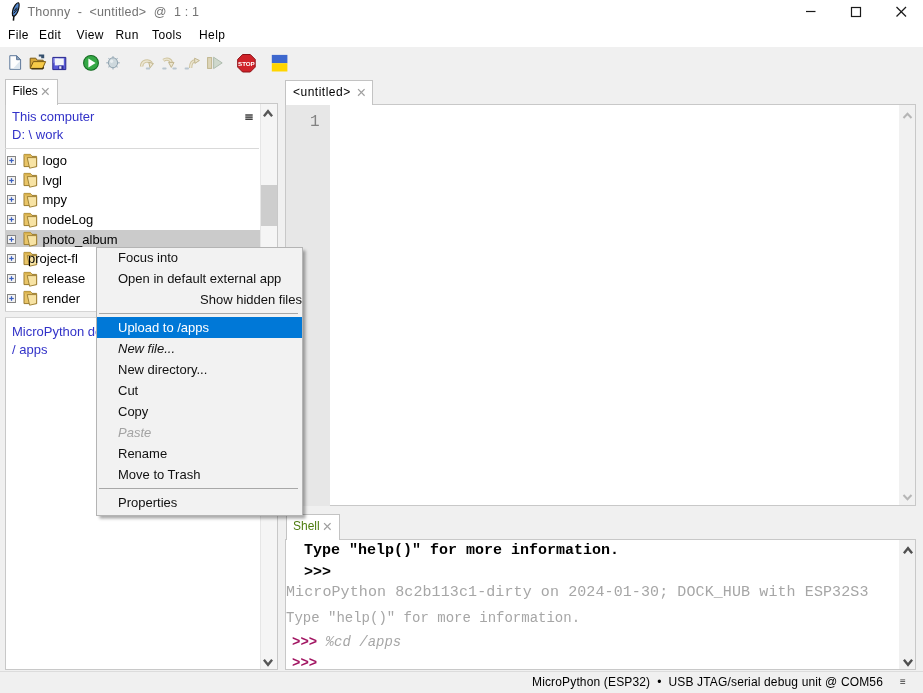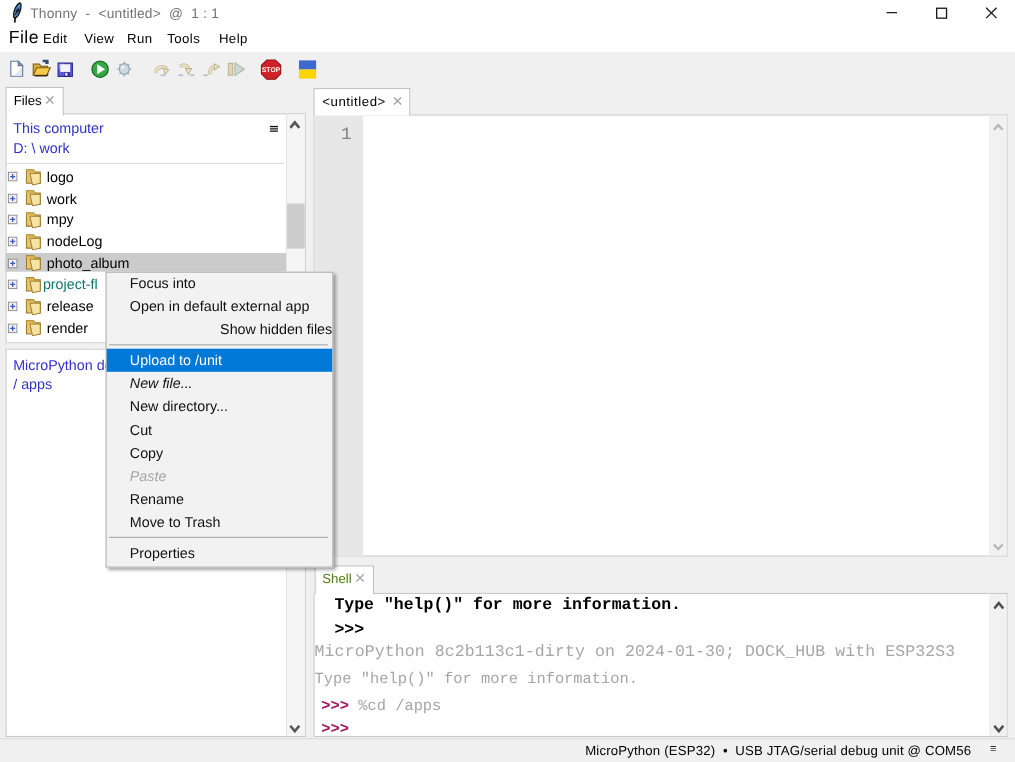--- a/index.html
+++ b/index.html
@@ -18,21 +18,21 @@
   <path d="M4.9 14.6 L4.4 19.6" stroke="#111" stroke-width="1.5"></path>
 </svg>
 <div class="abs" style="left:27.5px;top:4px;height:16px;line-height:16px;font-size:12.5px;letter-spacing:0.2px;color:#737373;">Thonny&nbsp; -&nbsp; &lt;untitled&gt;&nbsp; @&nbsp; 1 : 1</div>
 <svg class="abs" style="left:800px;top:0px;" width="112" height="24" viewBox="0 0 112 24">
   <line x1="6" y1="11.5" x2="15.5" y2="11.5" stroke="#1a1a1a" stroke-width="1.2"></line>
   <rect x="51.5" y="7.5" width="9" height="9" fill="none" stroke="#1a1a1a" stroke-width="1.2"></rect>
   <line x1="96.5" y1="7" x2="106" y2="16.5" stroke="#1a1a1a" stroke-width="1.2"></line>
   <line x1="106" y1="7" x2="96.5" y2="16.5" stroke="#1a1a1a" stroke-width="1.2"></line>
 </svg>
 
-<div class="abs" style="top:26.5px;height:16px;line-height:16px;font-size:16px;letter-spacing:0.4px;color:#000;left:8px;">File</div>
+<div class="abs" style="top:26.5px;height:16px;line-height:16px;font-size:12px;letter-spacing:0.4px;color:#000;left:8px;">File</div>
 <div class="abs" style="top:26.5px;height:16px;line-height:16px;font-size:12px;letter-spacing:0.4px;color:#000;left:39px;">Edit</div>
 <div class="abs" style="top:26.5px;height:16px;line-height:16px;font-size:12px;letter-spacing:0.4px;color:#000;left:76.5px;">View</div>
 <div class="abs" style="top:26.5px;height:16px;line-height:16px;font-size:12px;letter-spacing:0.4px;color:#000;left:115.5px;">Run</div>
 <div class="abs" style="top:26.5px;height:16px;line-height:16px;font-size:12px;letter-spacing:0.4px;color:#000;left:152px;">Tools</div>
 <div class="abs" style="top:26.5px;height:16px;line-height:16px;font-size:12px;letter-spacing:0.4px;color:#000;left:199px;text-align:right;">Help</div>
 
 <svg class="abs" style="left:0;top:46.5px;" width="300" height="32" viewBox="0 0 300 32">
 
   <path d="M9.8 8.7 L16.6 8.7 L20.6 12.7 L20.6 22.3 L9.8 22.3 Z" fill="#fdfdfd" stroke="#5d789a" stroke-width="1"></path>
   <path d="M16.6 8.7 L16.6 12.7 L20.6 12.7 Z" fill="#8fa3b8" stroke="#5d789a" stroke-width="1"></path>
@@ -123,21 +123,21 @@
 <svg class="abs" style="left:7px;top:175.5px;" width="9" height="9" viewBox="0 0 9 9">
   <rect x="0.5" y="0.5" width="8" height="8" fill="#f2f2f2" stroke="#848484" stroke-width="1"></rect>
   <line x1="2.2" y1="4.5" x2="6.8" y2="4.5" stroke="#3a5fbf" stroke-width="1.2"></line>
   <line x1="4.5" y1="2.2" x2="4.5" y2="6.8" stroke="#3a5fbf" stroke-width="1.2"></line>
 </svg>
 <svg class="abs" style="left:23px;top:172.2px;" width="15" height="16" viewBox="0 0 15 16">
   <path d="M1.0 1.4 L7.4 1.4 L9.0 3.4 L13.6 3.4 L13.6 13.6 L1.0 13.6 Z" fill="#e9c568" stroke="#9a7b2e" stroke-width="1"></path>
   <path d="M4.2 4.6 L13.6 4.6 L13.6 13.6 L6.6 15.2 Z" fill="#f7e3a4" stroke="#9a7b2e" stroke-width="0.9"></path>
   <path d="M1.0 1.4 L7.4 1.4 L9.0 3.4 L1.0 3.4 Z" fill="#d8b14e"></path>
 </svg>
-<div class="abs" style="left:42.5px;top:172.5px;height:15px;line-height:15px;font-size:13px;color:#000;">work</div>
+<div class="abs" style="left:42.5px;top:172.5px;height:15px;line-height:15px;font-size:13px;color:#000;">lvgl</div>
 <svg class="abs" style="left:7px;top:195.2px;" width="9" height="9" viewBox="0 0 9 9">
   <rect x="0.5" y="0.5" width="8" height="8" fill="#f2f2f2" stroke="#848484" stroke-width="1"></rect>
   <line x1="2.2" y1="4.5" x2="6.8" y2="4.5" stroke="#3a5fbf" stroke-width="1.2"></line>
   <line x1="4.5" y1="2.2" x2="4.5" y2="6.8" stroke="#3a5fbf" stroke-width="1.2"></line>
 </svg>
 <svg class="abs" style="left:23px;top:191.9px;" width="15" height="16" viewBox="0 0 15 16">
   <path d="M1.0 1.4 L7.4 1.4 L9.0 3.4 L13.6 3.4 L13.6 13.6 L1.0 13.6 Z" fill="#e9c568" stroke="#9a7b2e" stroke-width="1"></path>
   <path d="M4.2 4.6 L13.6 4.6 L13.6 13.6 L6.6 15.2 Z" fill="#f7e3a4" stroke="#9a7b2e" stroke-width="0.9"></path>
   <path d="M1.0 1.4 L7.4 1.4 L9.0 3.4 L1.0 3.4 Z" fill="#d8b14e"></path>
 </svg>
@@ -167,21 +167,21 @@
 <svg class="abs" style="left:7px;top:254.3px;" width="9" height="9" viewBox="0 0 9 9">
   <rect x="0.5" y="0.5" width="8" height="8" fill="#f2f2f2" stroke="#848484" stroke-width="1"></rect>
   <line x1="2.2" y1="4.5" x2="6.8" y2="4.5" stroke="#3a5fbf" stroke-width="1.2"></line>
   <line x1="4.5" y1="2.2" x2="4.5" y2="6.8" stroke="#3a5fbf" stroke-width="1.2"></line>
 </svg>
 <svg class="abs" style="left:23px;top:251px;" width="15" height="16" viewBox="0 0 15 16">
   <path d="M1.0 1.4 L7.4 1.4 L9.0 3.4 L13.6 3.4 L13.6 13.6 L1.0 13.6 Z" fill="#e9c568" stroke="#9a7b2e" stroke-width="1"></path>
   <path d="M4.2 4.6 L13.6 4.6 L13.6 13.6 L6.6 15.2 Z" fill="#f7e3a4" stroke="#9a7b2e" stroke-width="0.9"></path>
   <path d="M1.0 1.4 L7.4 1.4 L9.0 3.4 L1.0 3.4 Z" fill="#d8b14e"></path>
 </svg>
-<div class="abs" style="left:39px;top:251.3px;height:15px;line-height:15px;font-size:13px;color:#0f766e;">project-fl</div>
+<div class="abs" style="left:28px;top:251.3px;height:15px;line-height:15px;font-size:13px;color:#000000;">project-fl</div>
 <svg class="abs" style="left:7px;top:274px;" width="9" height="9" viewBox="0 0 9 9">
   <rect x="0.5" y="0.5" width="8" height="8" fill="#f2f2f2" stroke="#848484" stroke-width="1"></rect>
   <line x1="2.2" y1="4.5" x2="6.8" y2="4.5" stroke="#3a5fbf" stroke-width="1.2"></line>
   <line x1="4.5" y1="2.2" x2="4.5" y2="6.8" stroke="#3a5fbf" stroke-width="1.2"></line>
 </svg>
 <svg class="abs" style="left:23px;top:270.7px;" width="15" height="16" viewBox="0 0 15 16">
   <path d="M1.0 1.4 L7.4 1.4 L9.0 3.4 L13.6 3.4 L13.6 13.6 L1.0 13.6 Z" fill="#e9c568" stroke="#9a7b2e" stroke-width="1"></path>
   <path d="M4.2 4.6 L13.6 4.6 L13.6 13.6 L6.6 15.2 Z" fill="#f7e3a4" stroke="#9a7b2e" stroke-width="0.9"></path>
   <path d="M1.0 1.4 L7.4 1.4 L9.0 3.4 L1.0 3.4 Z" fill="#d8b14e"></path>
 </svg>
@@ -227,41 +227,41 @@
   </svg>
 
 <div class="abs" style="left:285px;top:538.5px;width:631px;height:131.5px;background:#ffffff;border:1px solid #c8c8c8;"></div>
 <div class="abs" style="left:286px;top:514px;width:53.5px;height:25.5px;background:#fff;border:1px solid #c3c3c3;border-bottom:none;"></div>
 <div class="abs" style="left:293px;top:518px;height:16px;line-height:16px;font-size:12px;color:#4d7c0f;">Shell</div>
 <div class="abs" style="left:322.5px;top:518.5px;height:14px;line-height:14px;font-size:16.5px;color:#9f9f9f;">×</div>
 <div class="abs mono" style="left:304px;top:543px;height:15px;line-height:15px;font-size:15px;font-weight:bold;color:#000;">Type "help()" for more information.</div>
 <div class="abs mono" style="left:304px;top:564.5px;height:15px;line-height:15px;font-size:15px;font-weight:bold;color:#000;">&gt;&gt;&gt;</div>
 <div class="abs mono" style="left:286px;top:584.5px;height:15px;line-height:15px;font-size:15px;color:#a6a6a6;letter-spacing:0.1px;">MicroPython 8c2b113c1-dirty on 2024-01-30; DOCK_HUB with ESP32S3</div>
 <div class="abs mono" style="left:286px;top:610.5px;height:14px;line-height:14px;font-size:14px;color:#a6a6a6;">Type "help()" for more information.</div>
-<div class="abs mono" style="left:292px;top:635px;height:14px;line-height:14px;font-size:14px;"><span style="font-weight:bold;color:#a21562;">&gt;&gt;&gt;</span><span style="color:#a6a6a6;"> %cd /apps</span></div>
+<div class="abs mono" style="left:292px;top:635px;height:14px;line-height:14px;font-size:14px;"><span style="font-weight:bold;color:#a21562;">&gt;&gt;&gt;</span><span style="color:#a6a6a6;font-style:italic;"> %cd /apps</span></div>
 <div class="abs mono" style="left:292px;top:655.5px;height:14px;line-height:14px;font-size:14px;font-weight:bold;color:#a21562;">&gt;&gt;&gt;</div>
 <div class="abs" style="left:899px;top:539.5px;width:16px;height:129.5px;background:#f1f1f1;"></div>
 <svg class="abs" style="left:903px;top:545.5px;" width="10" height="9" viewBox="0 0 10 9">
     <path d="M0.9 7.2 L5 2.2 L9.1 7.2" fill="none" stroke="#4f4f4f" stroke-width="2.4"></path>
   </svg>
 <svg class="abs" style="left:903px;top:657.5px;" width="10" height="9" viewBox="0 0 10 9">
     <path d="M0.9 1.8 L5 6.8 L9.1 1.8" fill="none" stroke="#4f4f4f" stroke-width="2.4"></path>
   </svg>
 
 <div class="abs" style="left:0;top:670.5px;width:923px;height:22.5px;background:#f0f0f0;border-top:1px solid #dcdcdc;"></div>
 <div class="abs" style="right:40px;top:675px;height:14px;line-height:14px;font-size:12px;letter-spacing:0.15px;color:#000;">MicroPython (ESP32) &nbsp;•&nbsp; USB JTAG/serial debug unit @ COM56</div>
 <div class="abs" style="left:900px;top:676px;height:12px;line-height:12px;font-size:10px;color:#333;">≡</div>
 
 <div class="abs" style="left:96px;top:246.5px;width:207px;height:269.5px;background:#f2f2f2;border:1px solid #b4b4b4;box-shadow:2.5px 2.5px 3px rgba(0,0,0,0.35);z-index:50;"></div>
 <div class="abs" style="left:96px;top:246.5px;width:207px;z-index:51;">
     <div style="position:absolute;left:1px;top:0px;width:205px;height:21px;line-height:21px;font-size:13px;color:#111111;padding-left:21px;">Focus into</div>
     <div style="position:absolute;left:1px;top:21px;width:205px;height:21px;line-height:21px;font-size:13px;color:#111111;padding-left:21px;">Open in default external app</div>
     <div style="position:absolute;left:1px;top:42px;width:205px;height:21px;line-height:21px;font-size:13px;color:#111111;padding-left:21px;text-align:right;">Show hidden files</div>
     <div style="position:absolute;left:3px;top:66px;width:199px;height:1px;background:#a8a8a8;"></div>
-    <div style="position:absolute;left:1px;top:70px;width:205px;height:21px;line-height:21px;background:#0078d7;font-size:13px;color:#ffffff;padding-left:21px;">Upload to /unit</div>
+    <div style="position:absolute;left:1px;top:70px;width:205px;height:21px;line-height:21px;background:#0078d7;font-size:13px;color:#ffffff;padding-left:21px;">Upload to /apps</div>
     <div style="position:absolute;left:1px;top:91px;width:205px;height:21px;line-height:21px;font-size:13px;color:#111111;padding-left:21px;font-style:italic;">New file...</div>
     <div style="position:absolute;left:1px;top:112px;width:205px;height:21px;line-height:21px;font-size:13px;color:#111111;padding-left:21px;">New directory...</div>
     <div style="position:absolute;left:1px;top:133px;width:205px;height:21px;line-height:21px;font-size:13px;color:#111111;padding-left:21px;">Cut</div>
     <div style="position:absolute;left:1px;top:154px;width:205px;height:21px;line-height:21px;font-size:13px;color:#111111;padding-left:21px;">Copy</div>
     <div style="position:absolute;left:1px;top:175px;width:205px;height:21px;line-height:21px;font-size:13px;color:#a3a3a3;padding-left:21px;font-style:italic;">Paste</div>
     <div style="position:absolute;left:1px;top:196px;width:205px;height:21px;line-height:21px;font-size:13px;color:#111111;padding-left:21px;">Rename</div>
     <div style="position:absolute;left:1px;top:217px;width:205px;height:21px;line-height:21px;font-size:13px;color:#111111;padding-left:21px;">Move to Trash</div>
     <div style="position:absolute;left:3px;top:241px;width:199px;height:1px;background:#a8a8a8;"></div>
     <div style="position:absolute;left:1px;top:245px;width:205px;height:21px;line-height:21px;font-size:13px;color:#111111;padding-left:21px;">Properties</div>
   </div>

